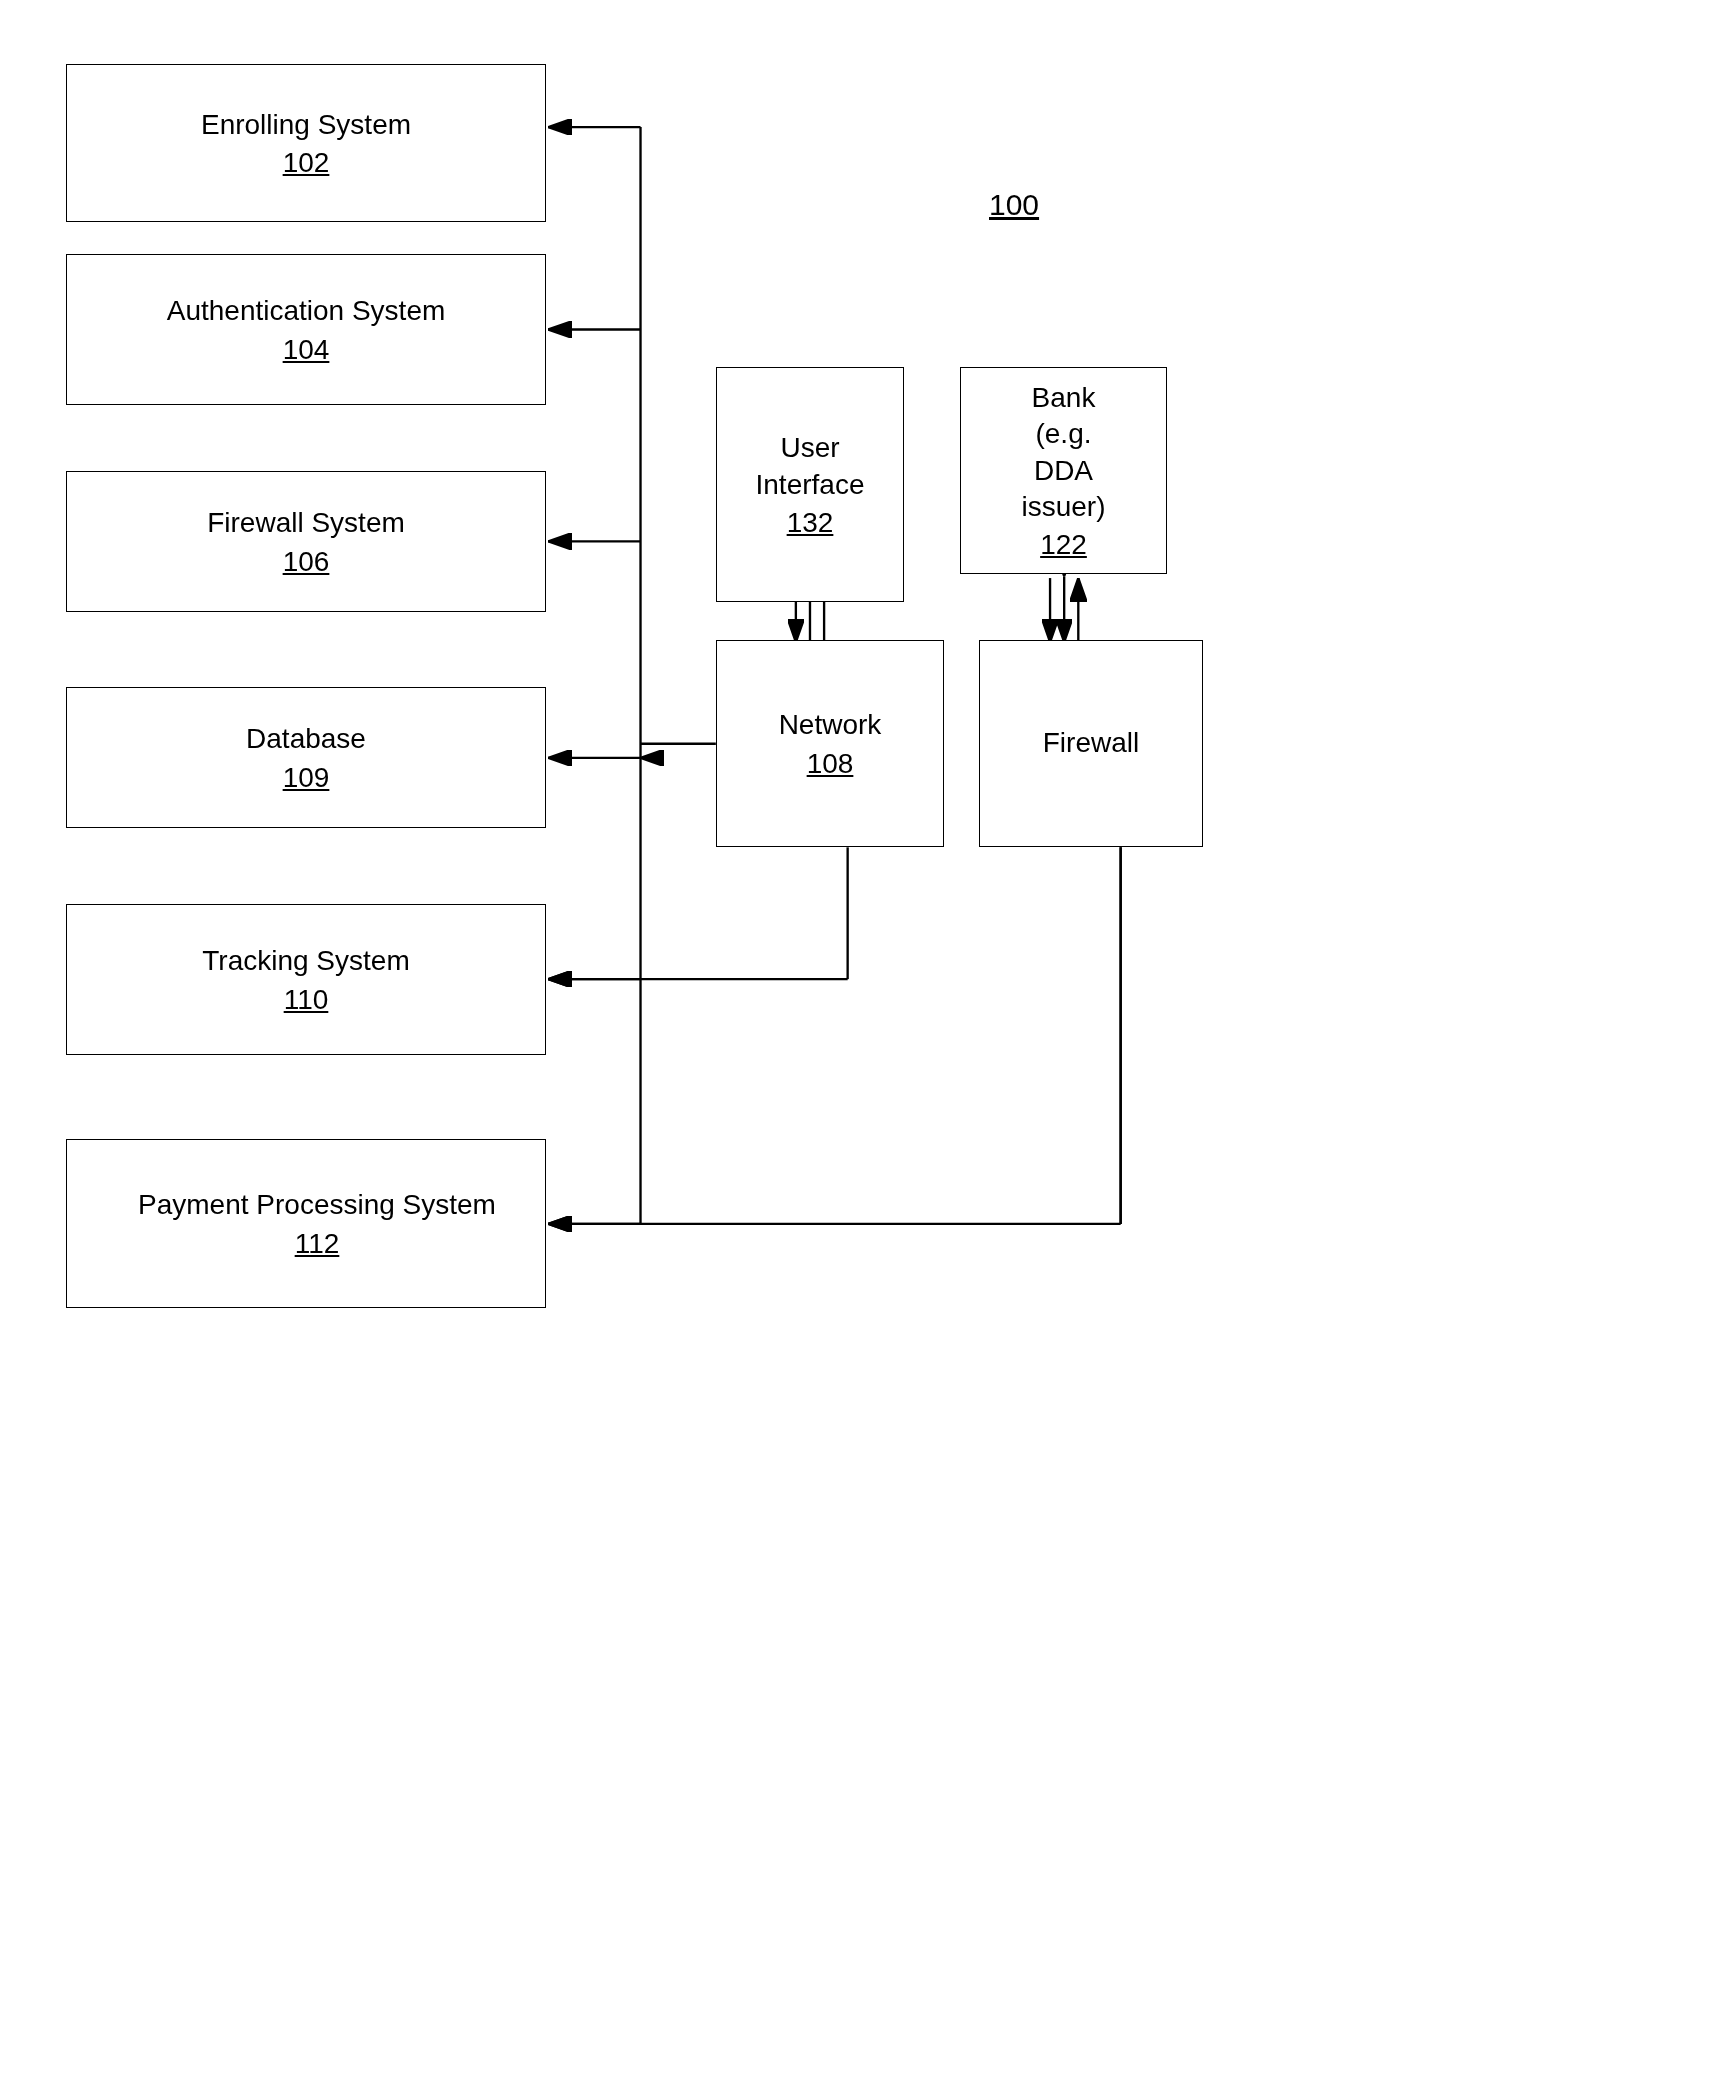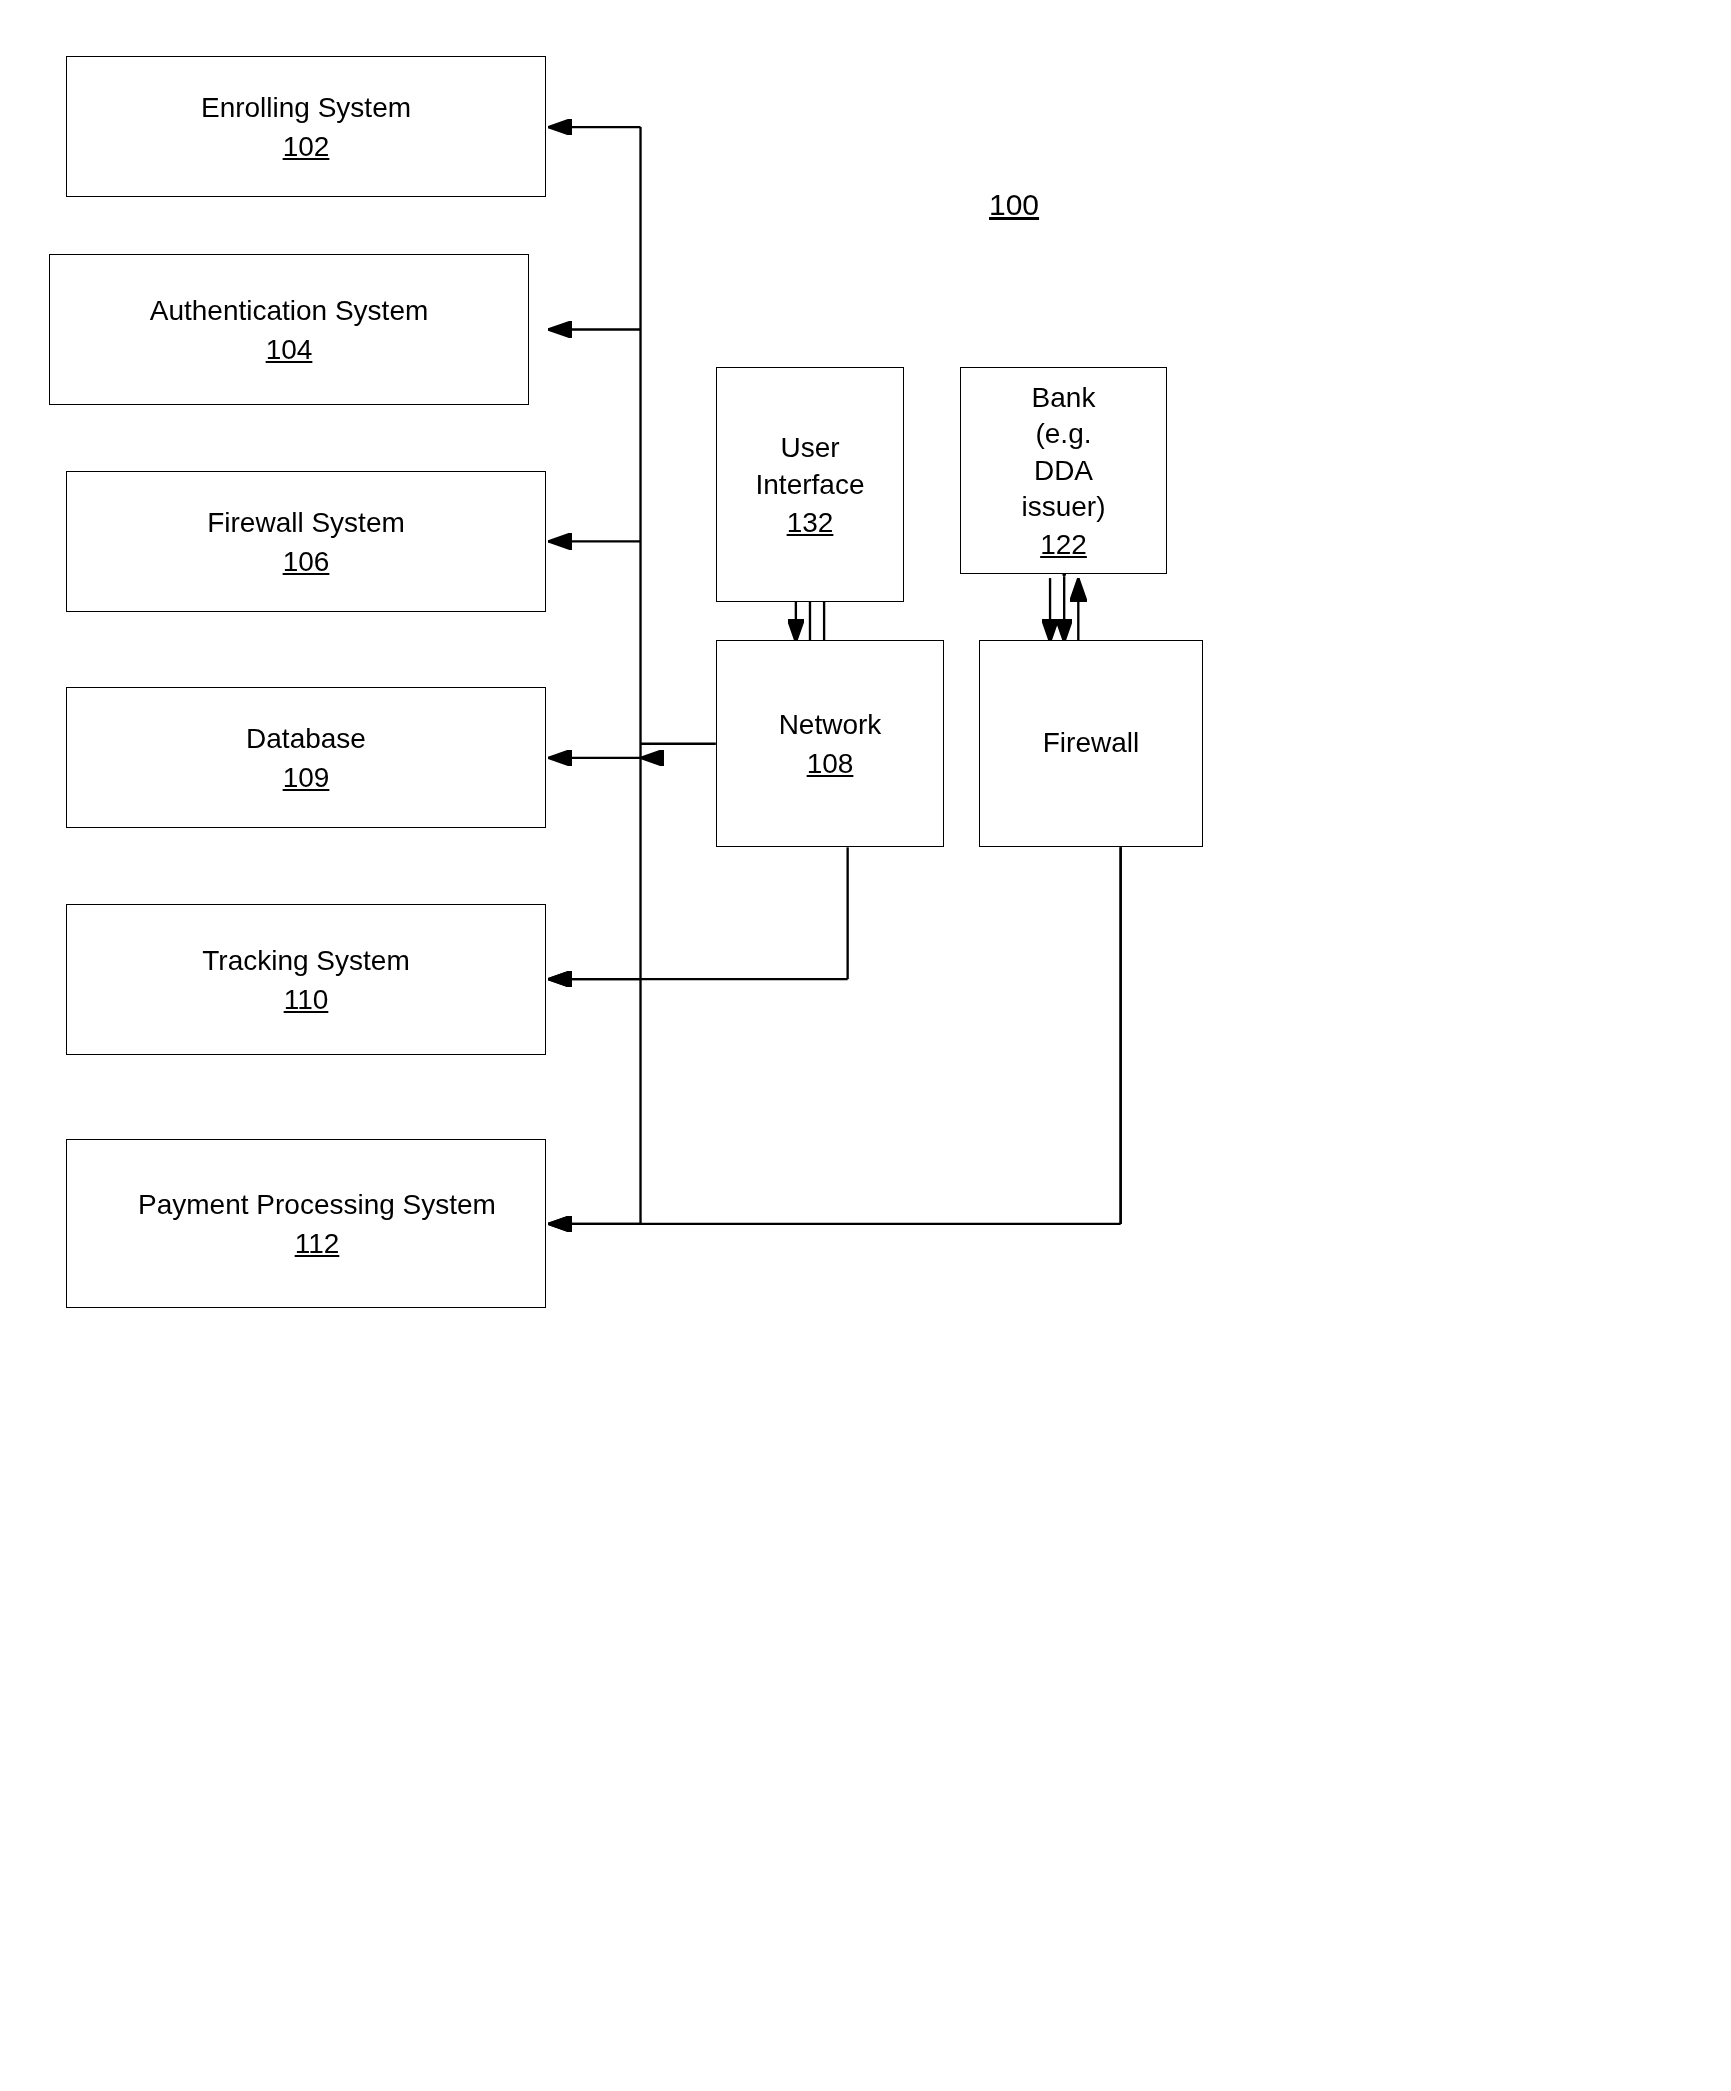--- a/index.html
+++ b/index.html
@@ -118,26 +118,26 @@
     <line x1="1190" y1="900" x2="1190" y2="1300" stroke="#000" stroke-width="2.5"></line>
 
     <line x1="900" y1="900" x2="900" y2="1040" stroke="#000" stroke-width="2.5"></line>
     <line x1="900" y1="1040" x2="582" y2="1040" stroke="#000" stroke-width="2.5" marker-end="url(#arr-end)"></line>
 
     <line x1="1190" y1="900" x2="1190" y2="1300" stroke="#000" stroke-width="2.5"></line>
     <line x1="1190" y1="1300" x2="582" y2="1300" stroke="#000" stroke-width="2.5" marker-end="url(#arr-end)"></line>
 
   </svg>
 
-  <div class="box" style="left:66px; top:56px; width:480px; height:141px;text-align:right;">
+  <div class="box" style="left:66px; top:64px; width:480px; height:158px;text-align:right;">
     <span class="box-label">Enrolling System</span>
     <span class="box-number">102</span>
   </div>
 
-  <div class="box" style="left:49px; top:254px; width:480px; height:151px;">
+  <div class="box" style="left:66px; top:254px; width:480px; height:151px;">
     <span class="box-label">Authentication System</span>
     <span class="box-number">104</span>
   </div>
 
   <div class="box" style="left:66px; top:471px; width:480px; height:141px;">
     <span class="box-label">Firewall System</span>
     <span class="box-number">106</span>
   </div>
 
   <div class="box" style="left:66px; top:687px; width:480px; height:141px;">

